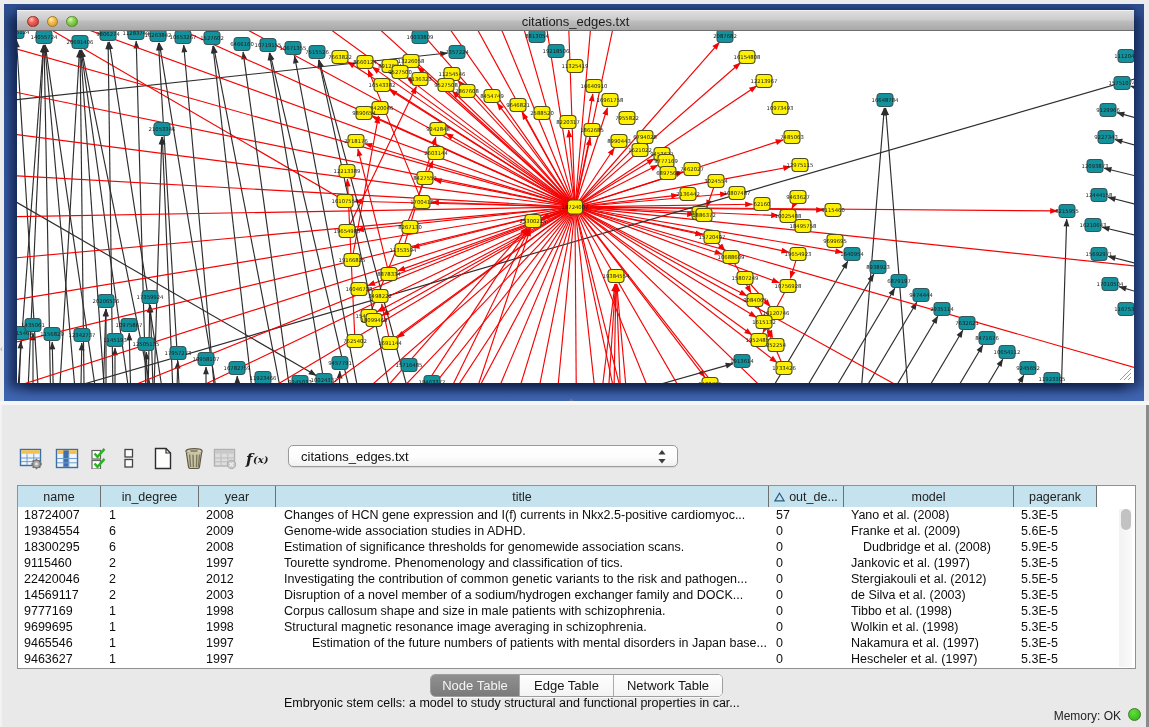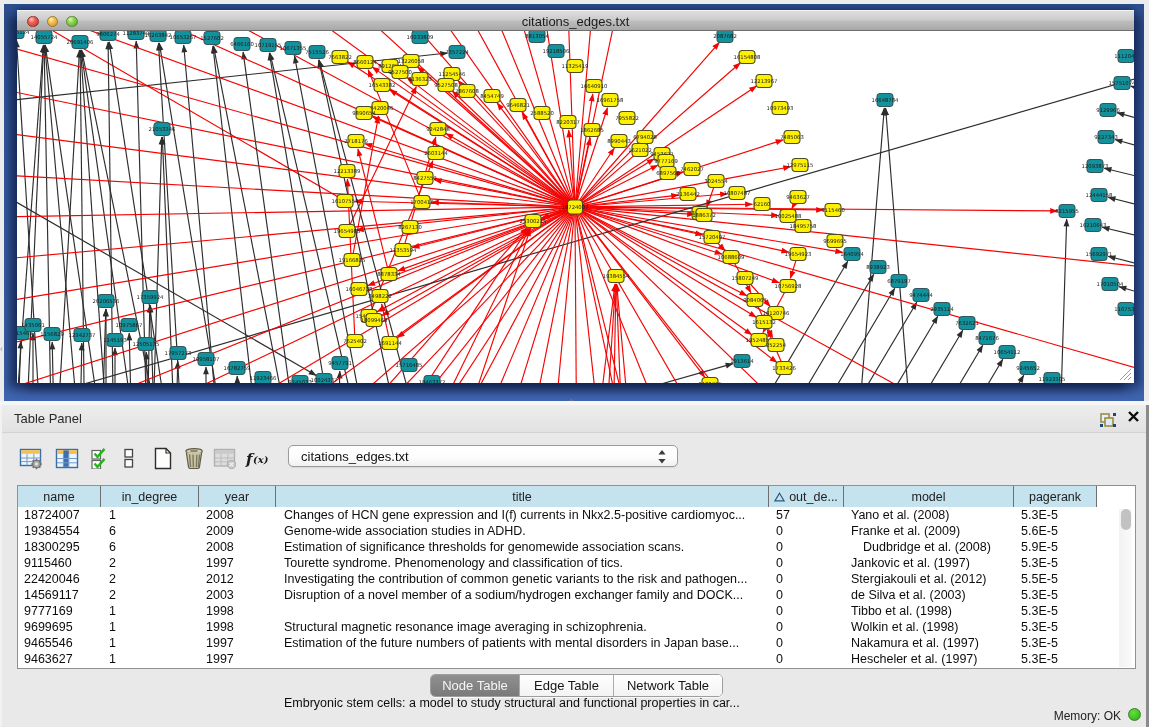--- a/index.html
+++ b/index.html
@@ -575,33 +575,20 @@
         </svg>
       </div>
     </div>
   </div>
 
   <div class="divider">
     <div class="handle">⌃</div>
   </div>
 
   <div class="tpanel">
-    <div class="tp-head">
-      <div class="tp-title">Table Panel</div>
-      <svg class="tp-float" width="17" height="16">
-        <rect x="1" y="2" width="8" height="8" fill="#e8f0fa" stroke="#9c8d40" stroke-width="1.6"></rect>
-        <rect x="5" y="6" width="8" height="8" fill="#dcebf8" stroke="#9c8d40" stroke-width="1.6"></rect>
-        <rect x="13" y="1" width="3" height="3" fill="#1d4878"></rect>
-        <rect x="0" y="12" width="3" height="3" fill="#1d4878"></rect>
-        <rect x="13" y="12" width="3" height="3" fill="#1d4878"></rect>
-      </svg>
-      <svg class="tp-close" width="13" height="13">
-        <path d="M2,2 L11,11 M11,2 L2,11" stroke="#0d0d0d" stroke-width="2.4" fill="none"></path>
-      </svg>
-    </div>
 
     <div class="tp-toolbar">
       <div class="tbtn" style="left:18px">
         <svg width="24" height="23">
           <rect x="1.5" y="2.5" width="20" height="16" fill="#eef5fc" stroke="#3a6ea5" stroke-width="1.4"></rect>
           <rect x="2.2" y="3.2" width="18.6" height="3.6" fill="#f3c152"></rect>
           <path d="M2,11 h19.4 M2,14.6 h19.4 M8,7 v11 M14.8,7 v11" stroke="#6f9cc9" stroke-width="1"></path>
           <g>
               <circle cx="17.5" cy="17" r="4" fill="#a9a9a9" stroke="#707070"></circle>
           <path d="M17.5,11.7 v2 M17.5,20.3 v2 M12.2,17 h2 M20.8,17 h2 M13.7,13.2 l1.4,1.4 M19.9,19.4 l1.4,1.4 M21.3,13.2 l-1.4,1.4 M15.1,19.4 l-1.4,1.4" stroke="#707070" stroke-width="1.6"></path>
@@ -748,38 +735,39 @@
             <div class="td" style="left: 188px; width: 68px;">2003</div>
             <div class="td" style="left: 266px; width: 483px;">Disruption of a novel member of a sodium/hydrogen exchanger family and DOCK...</div>
             <div class="td" style="left: 758px; width: 66px;">0</div>
             <div class="td" style="left: 833px; width: 161px;">de Silva et al. (2003)</div>
             <div class="td" style="left: 1003px; width: 74px;">5.3E-5</div>
           </div>
           <div class="tr" style="top: 96px;">
             <div class="td" style="left: 6px; width: 75px;">9777169</div>
             <div class="td" style="left: 91px; width: 88px;">1</div>
             <div class="td" style="left: 188px; width: 68px;">1998</div>
+            <div class="td" style="left: 266px; width: 483px;">Corpus callosum shape and size in male patients with schizophrenia.</div>
             <div class="td" style="left: 758px; width: 66px;">0</div>
             <div class="td" style="left: 833px; width: 161px;">Tibbo et al. (1998)</div>
             <div class="td" style="left: 1003px; width: 74px;">5.3E-5</div>
           </div>
           <div class="tr" style="top: 112px;">
             <div class="td" style="left: 6px; width: 75px;">9699695</div>
             <div class="td" style="left: 91px; width: 88px;">1</div>
             <div class="td" style="left: 188px; width: 68px;">1998</div>
             <div class="td" style="left: 266px; width: 483px;">Structural magnetic resonance image averaging in schizophrenia.</div>
             <div class="td" style="left: 758px; width: 66px;">0</div>
             <div class="td" style="left: 833px; width: 161px;">Wolkin et al. (1998)</div>
             <div class="td" style="left: 1003px; width: 74px;">5.3E-5</div>
           </div>
           <div class="tr" style="top: 128px;">
             <div class="td" style="left: 6px; width: 75px;">9465546</div>
             <div class="td" style="left: 91px; width: 88px;">1</div>
             <div class="td" style="left: 188px; width: 68px;">1997</div>
-            <div class="td" style="left: 266px; width: 483px;">Estimation of the future numbers of patients with mental disorders in Japan base...</div>
+            <div class="td" style="left: 266px; width: 483px; text-align: right;">Estimation of the future numbers of patients with mental disorders in Japan base...</div>
             <div class="td" style="left: 758px; width: 66px;">0</div>
             <div class="td" style="left: 833px; width: 161px;">Nakamura et al. (1997)</div>
             <div class="td" style="left: 1003px; width: 74px;">5.3E-5</div>
           </div>
           <div class="tr" style="top: 144px;">
             <div class="td" style="left: 6px; width: 75px;">9463627</div>
             <div class="td" style="left: 91px; width: 88px;">1</div>
             <div class="td" style="left: 188px; width: 68px;">1997</div>
             <div class="td" style="left: 266px; width: 483px; margin-top: 44px;">Embryonic stem cells: a model to study structural and functional properties in car...</div>
             <div class="td" style="left: 758px; width: 66px;">0</div>

